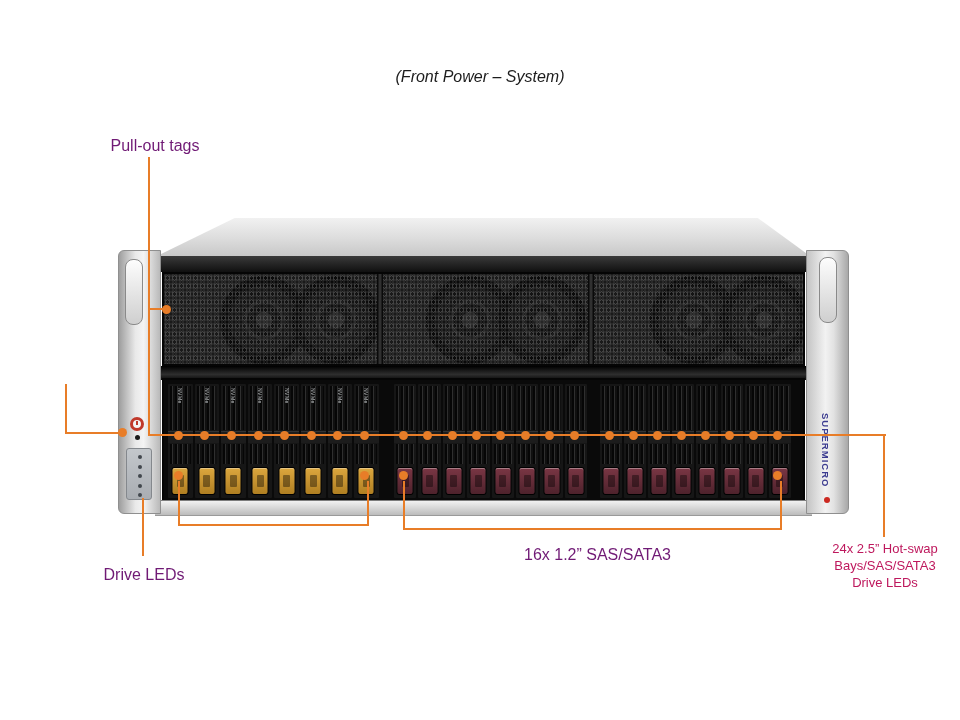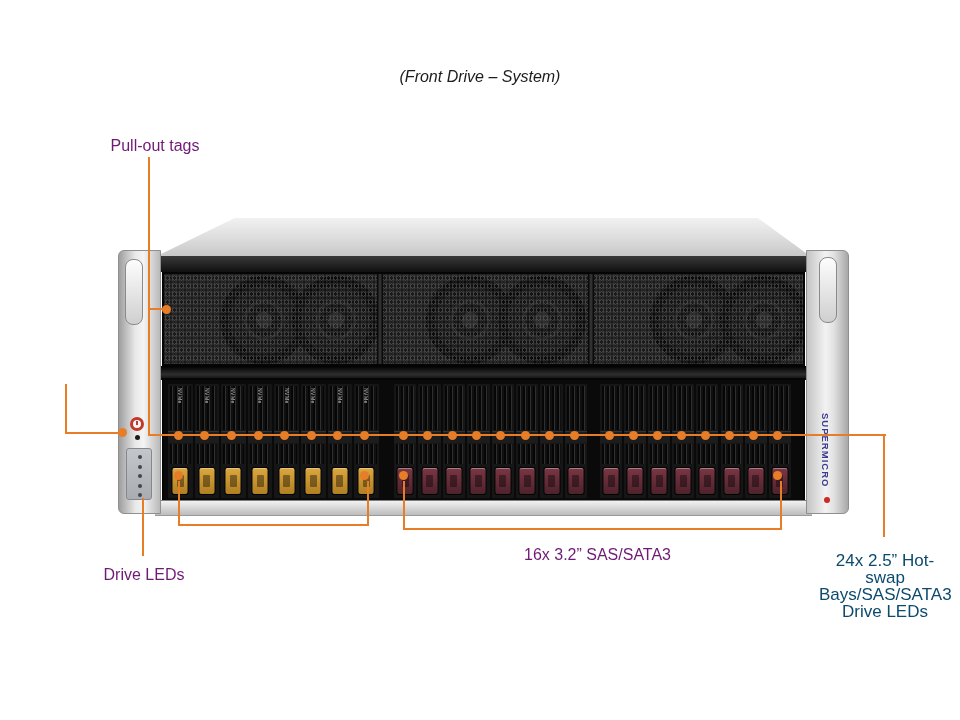--- a/index.html
+++ b/index.html
@@ -2,21 +2,21 @@
 <html style="--callout: #e87d28; --nvme-latch: #dca73e; --sas-latch: #7a3644; --logo-blue: #3b3b8f; --logo-red: #cc2a22;"><head>
 <meta charset="utf-8">
 <style>
   html,body{margin:0;padding:0;background:#fff;}
   .stage{position:relative;width:960px;height:720px;background:#fff;overflow:hidden;
          font-family:"Liberation Sans",sans-serif;}
   
   .fig-title{position:absolute;left:0;right:0;top:68px;text-align:center;
              font-size:16px;font-style:italic;color:#1c1c1c;}
   .label{position:absolute;color:#701a75;font-size:16px;line-height:19px;text-align:center;}
-  .label-sm{position:absolute;color:#0c4a6e;font-size:17px;line-height:17px;text-align:center;margin-top:12px;}
+  .label-sm{position:absolute;color:#be185d;font-size:13px;line-height:17px;text-align:center;}
   
   .cline{position:absolute;background:var(--callout);}
   .cdot{position:absolute;width:9px;height:9px;border-radius:50%;background:var(--callout);}
   .bracket{position:absolute;border-left:2px solid var(--callout);
            border-right:2px solid var(--callout);border-bottom:2px solid var(--callout);}
   
   .lid{position:absolute;left:157px;top:218px;width:653px;height:38px;
        background:linear-gradient(180deg,#f1f1f1,#dcdcdc 55%,#c8c8c8);
        clip-path:polygon(11.9% 0,92% 0,100% 100%,0 100%);}
   .bezel-strip{position:absolute;left:157px;top:256px;width:653px;height:16px;
@@ -76,21 +76,21 @@
   .brand{position:absolute;left:13px;top:162px;height:86px;writing-mode:vertical-rl;
        font-size:9.5px;font-weight:bold;letter-spacing:1px;color:var(--logo-blue);}
   .brand-dot{position:absolute;left:17px;top:246px;width:6px;height:6px;border-radius:50%;
        background:var(--logo-red);}
 </style>
 </head>
 <body>
 
 <div class="stage" id="stage">
 
-  <div class="fig-title">(Front Drive – System)</div>
+  <div class="fig-title">(Front Power – System)</div>
 
   <div>
     <div class="lid"></div>
     <div class="bezel-strip"></div>
 
     <div class="fan-area">
       <div class="fan" style="left:56px"></div>
       <div class="fan" style="left:128px"></div>
       <div class="fan" style="left:262px"></div>
       <div class="fan" style="left:334px"></div>
@@ -329,21 +329,21 @@
       <div class="brand-dot"></div>
     </div>
   </div>
 
   <div class="label" style="left:90px;top:136px;width:130px">Pull-out tags</div>
 
 
   <div class="label" style="left:79px;top:565px;width:130px">Drive LEDs</div>
 
 
-  <div class="label" style="left:500px;top:545px;width:195px">16x 3.2” SAS/SATA3</div>
+  <div class="label" style="left:500px;top:545px;width:195px">16x 1.2” SAS/SATA3</div>
 
   <div class="label-sm" style="left:819px;top:540px;width:132px">
     <div>24x 2.5” Hot-swap</div>
     <div>Bays/SAS/SATA3</div>
     <div>Drive LEDs</div>
   </div>
 
   <div class="cline" style="left:148px;top:157px;width:2px;height:279px"></div>
   <div class="cline" style="left:148px;top:308px;width:16px;height:2px"></div>
   <div class="cdot" style="left:162px;top:305px"></div>

